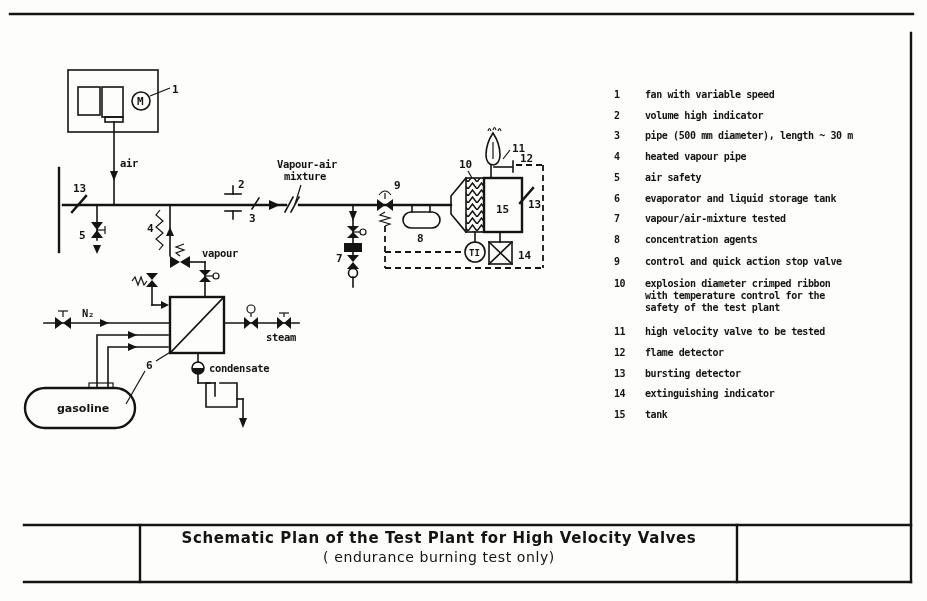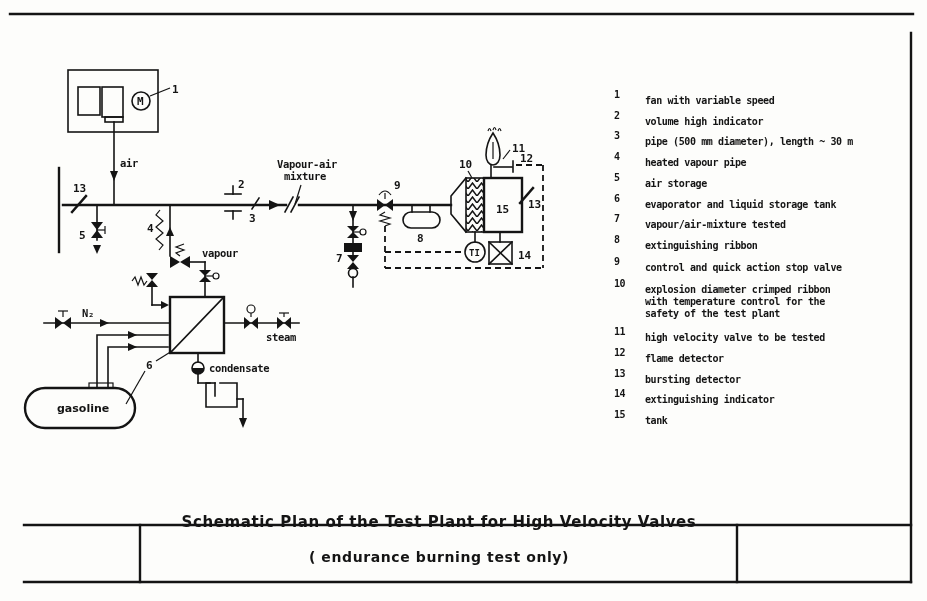--- a/index.html
+++ b/index.html
@@ -15,26 +15,26 @@
   text{fill:#141414;}
   .num{font-family:"DejaVu Sans Mono",monospace;font-weight:bold;font-size:11px;}
   .lbl{font-family:"DejaVu Sans Mono",monospace;font-weight:bold;font-size:10.5px;letter-spacing:-0.3px;}
   .hand{font-family:"DejaVu Sans",sans-serif;font-weight:600;font-size:11px;}
   
   #legend{position:absolute;left:0;top:0;width:927px;height:601px;pointer-events:none;}
   .lg-row{position:absolute;left:614px;width:300px;
           font-family:"DejaVu Sans Mono",monospace;font-weight:bold;font-size:10px;
           letter-spacing:-0.4px;line-height:12px;}
   .lg-num{position:absolute;left:0;top:0;}
-  .lg-text{position:absolute;left:31px;top:6px;white-space:pre-line;}
+  .lg-text{position:absolute;left:31px;top:0;white-space:pre-line;}
   
   #title-cell{position:absolute;left:141px;top:526px;width:596px;height:39px;
               display:flex;flex-direction:column;align-items:center;justify-content:flex-end;}
   #title-line1{font-size:15px;font-weight:600;letter-spacing:0.6px;}
-  #title-line2{font-size:14px;font-weight:700;letter-spacing:0.6px;margin-top:18px;}
+  #title-line2{font-size:14px;font-weight:400;letter-spacing:0.6px;margin-top:2px;}
 </style>
 </head>
 <body>
 
 <div id="page">
 
 <svg id="schematic" width="927" height="601" viewBox="0 0 927 601">
   <defs>
     <pattern id="chev" width="9" height="7" patternUnits="userSpaceOnUse">
       <path d="M0,7 L4.5,1 L9,7" fill="none" stroke="#141414" stroke-width="1.5"></path>
@@ -295,33 +295,33 @@
   <div class="lg-row" style="top:130px">
         <span class="lg-num">3</span>
         <span class="lg-text">pipe (500 mm diameter), length ~ 30 m</span>
       </div>
   <div class="lg-row" style="top:151px">
         <span class="lg-num">4</span>
         <span class="lg-text">heated vapour pipe</span>
       </div>
   <div class="lg-row" style="top:172px">
         <span class="lg-num">5</span>
-        <span class="lg-text">air storage</span>
+        <span class="lg-text">air safety</span>
       </div>
   <div class="lg-row" style="top:193px">
         <span class="lg-num">6</span>
         <span class="lg-text">evaporator and liquid storage tank</span>
       </div>
   <div class="lg-row" style="top:213px">
         <span class="lg-num">7</span>
         <span class="lg-text">vapour/air-mixture tested</span>
       </div>
   <div class="lg-row" style="top:234px">
         <span class="lg-num">8</span>
-        <span class="lg-text">extinguishing ribbon</span>
+        <span class="lg-text">concentration agents</span>
       </div>
   <div class="lg-row" style="top:256px">
         <span class="lg-num">9</span>
         <span class="lg-text">control and quick action stop valve</span>
       </div>
   <div class="lg-row" style="top:278px">
         <span class="lg-num">10</span>
         <span class="lg-text">explosion diameter crimped ribbon
 with temperature control for the
 safety of the test plant</span>

